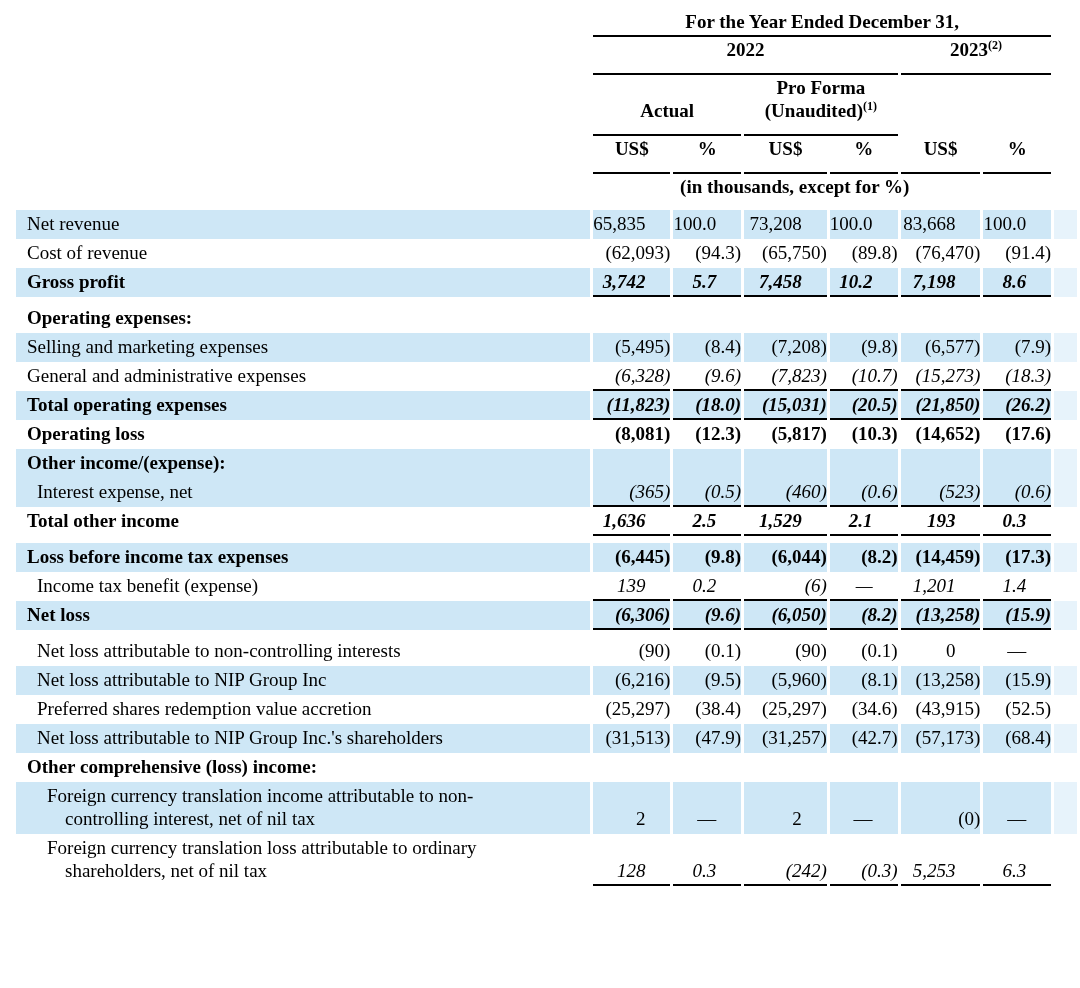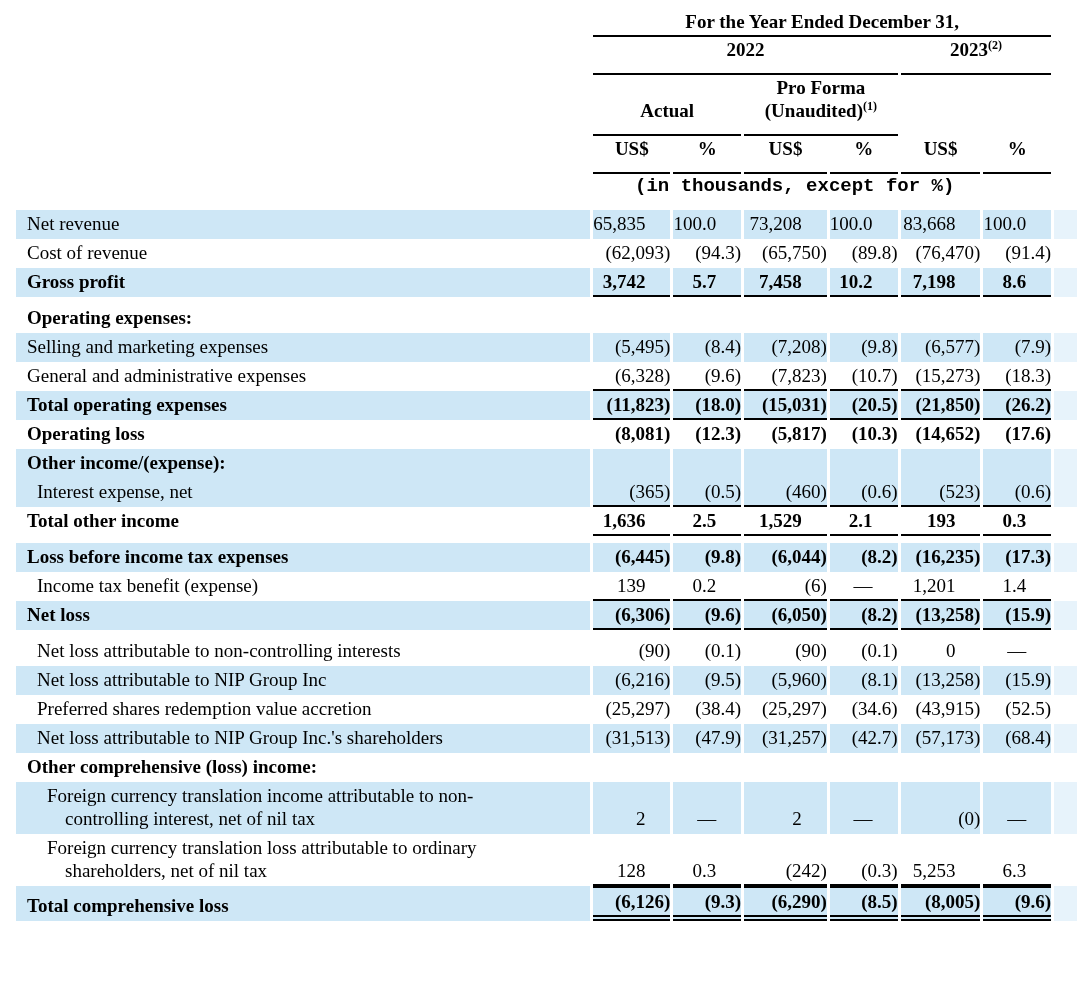--- a/index.html
+++ b/index.html
@@ -12,35 +12,35 @@
               border-spacing:3px 0; table-layout:fixed; }
   td { font-size:19px; line-height:23px; vertical-align:bottom; padding:2px 0; }
 
   
   thead td { font-weight:bold; text-align:center; padding:1px 0 12px; }
   thead td.blank { padding:0; }
   tr.h1 td.span { border-bottom:2.5px solid var(--rule); padding:6px 0 2px; }
   tr.h2 td.span { border-bottom:2.5px solid var(--rule); }
   tr.h3 td.span { border-bottom:2.5px solid var(--rule); vertical-align:bottom; }
   tr.h4 td.unit { border-bottom:2.5px solid var(--rule); }
-  tr.h5 td.note { padding-right:55px;font-family:Liberation Mono, monospace; }
+  tr.h5 td.note { padding-right:55px; }
   sup { font-size:12px; line-height:0; vertical-align:super; }
 
   
   td.lbl { text-align:left; padding-left:11px; border-bottom:2.5px solid transparent; }
   td.num { text-align:right; border-bottom:2.5px solid transparent; }
   td.xtr { border-bottom:2.5px solid transparent; }
   td.num .inner { display:inline-block; }
   td.num .inner.np { padding-right:25px; }
   tr.shade td.lbl, tr.shade td.num { background:var(--hl); }
   tr.shade td.xtr { background:var(--hl2); }
   tr.bold td { font-weight:bold; }
   tr.ind td.lbl { padding-left:21px; }
   tr.wrap td.lbl { white-space:pre-line; padding-left:49px; text-indent:-18px; }
-  tr.ul td.num { border-bottom-color:var(--rule); }
+  tr.ul td.num { border-bottom-color:var(--rule);font-style:italic; }
   tr.tl td.num { border-top:2.5px solid var(--rule); }
   tr.dul td.num { border-bottom-color:var(--rule); }
   tr.dul td.num .inner { display:block; border-bottom:2.5px solid var(--rule); padding-bottom:2px; }
   tr.spacer td { height:7px; padding:0; border:none; }
 </style>
 </head>
 <body>
 
 <div class="page">
   <table class="fin">
@@ -205,21 +205,21 @@
         </tr>
         <tr class="spacer">
           <td colspan="8"></td>
         </tr>
         <tr class="shade bold">
           <td class="lbl">Loss before income tax expenses</td>
           <td class="num"><span class="inner">(6,445)</span></td>
           <td class="num"><span class="inner">(9.8)</span></td>
           <td class="num"><span class="inner">(6,044)</span></td>
           <td class="num"><span class="inner">(8.2)</span></td>
-          <td class="num"><span class="inner">(16,235)</span></td>
+          <td class="num"><span class="inner">(14,459)</span></td>
           <td class="num"><span class="inner">(17.3)</span></td>
           <td class="xtr"></td>
         </tr>
         <tr class="ind ul">
           <td class="lbl">Income tax benefit (expense)</td>
           <td class="num"><span class="inner np">139</span></td>
           <td class="num"><span class="inner np">0.2</span></td>
           <td class="num"><span class="inner">(6)</span></td>
           <td class="num"><span class="inner np">—</span></td>
           <td class="num"><span class="inner np">1,201</span></td>
@@ -304,37 +304,15 @@
           <td class="lbl">Foreign currency translation loss attributable to ordinary
 shareholders, net of nil tax</td>
           <td class="num"><span class="inner np">128</span></td>
           <td class="num"><span class="inner np">0.3</span></td>
           <td class="num"><span class="inner">(242)</span></td>
           <td class="num"><span class="inner">(0.3)</span></td>
           <td class="num"><span class="inner np">5,253</span></td>
           <td class="num"><span class="inner np">6.3</span></td>
           <td class="xtr"></td>
         </tr>
-        <tr class="shade bold dul tl">
-          <td class="lbl">Total comprehensive loss</td>
-          <td class="num">
-            <span class="inner">(6,126)</span>
-          </td>
-          <td class="num">
-            <span class="inner">(9.3)</span>
-          </td>
-          <td class="num">
-            <span class="inner">(6,290)</span>
-          </td>
-          <td class="num">
-            <span class="inner">(8.5)</span>
-          </td>
-          <td class="num">
-            <span class="inner">(8,005)</span>
-          </td>
-          <td class="num">
-            <span class="inner">(9.6)</span>
-          </td>
-          <td class="xtr"></td>
-        </tr>
       </tbody>
   </table>
 </div>
 
 </body></html>

